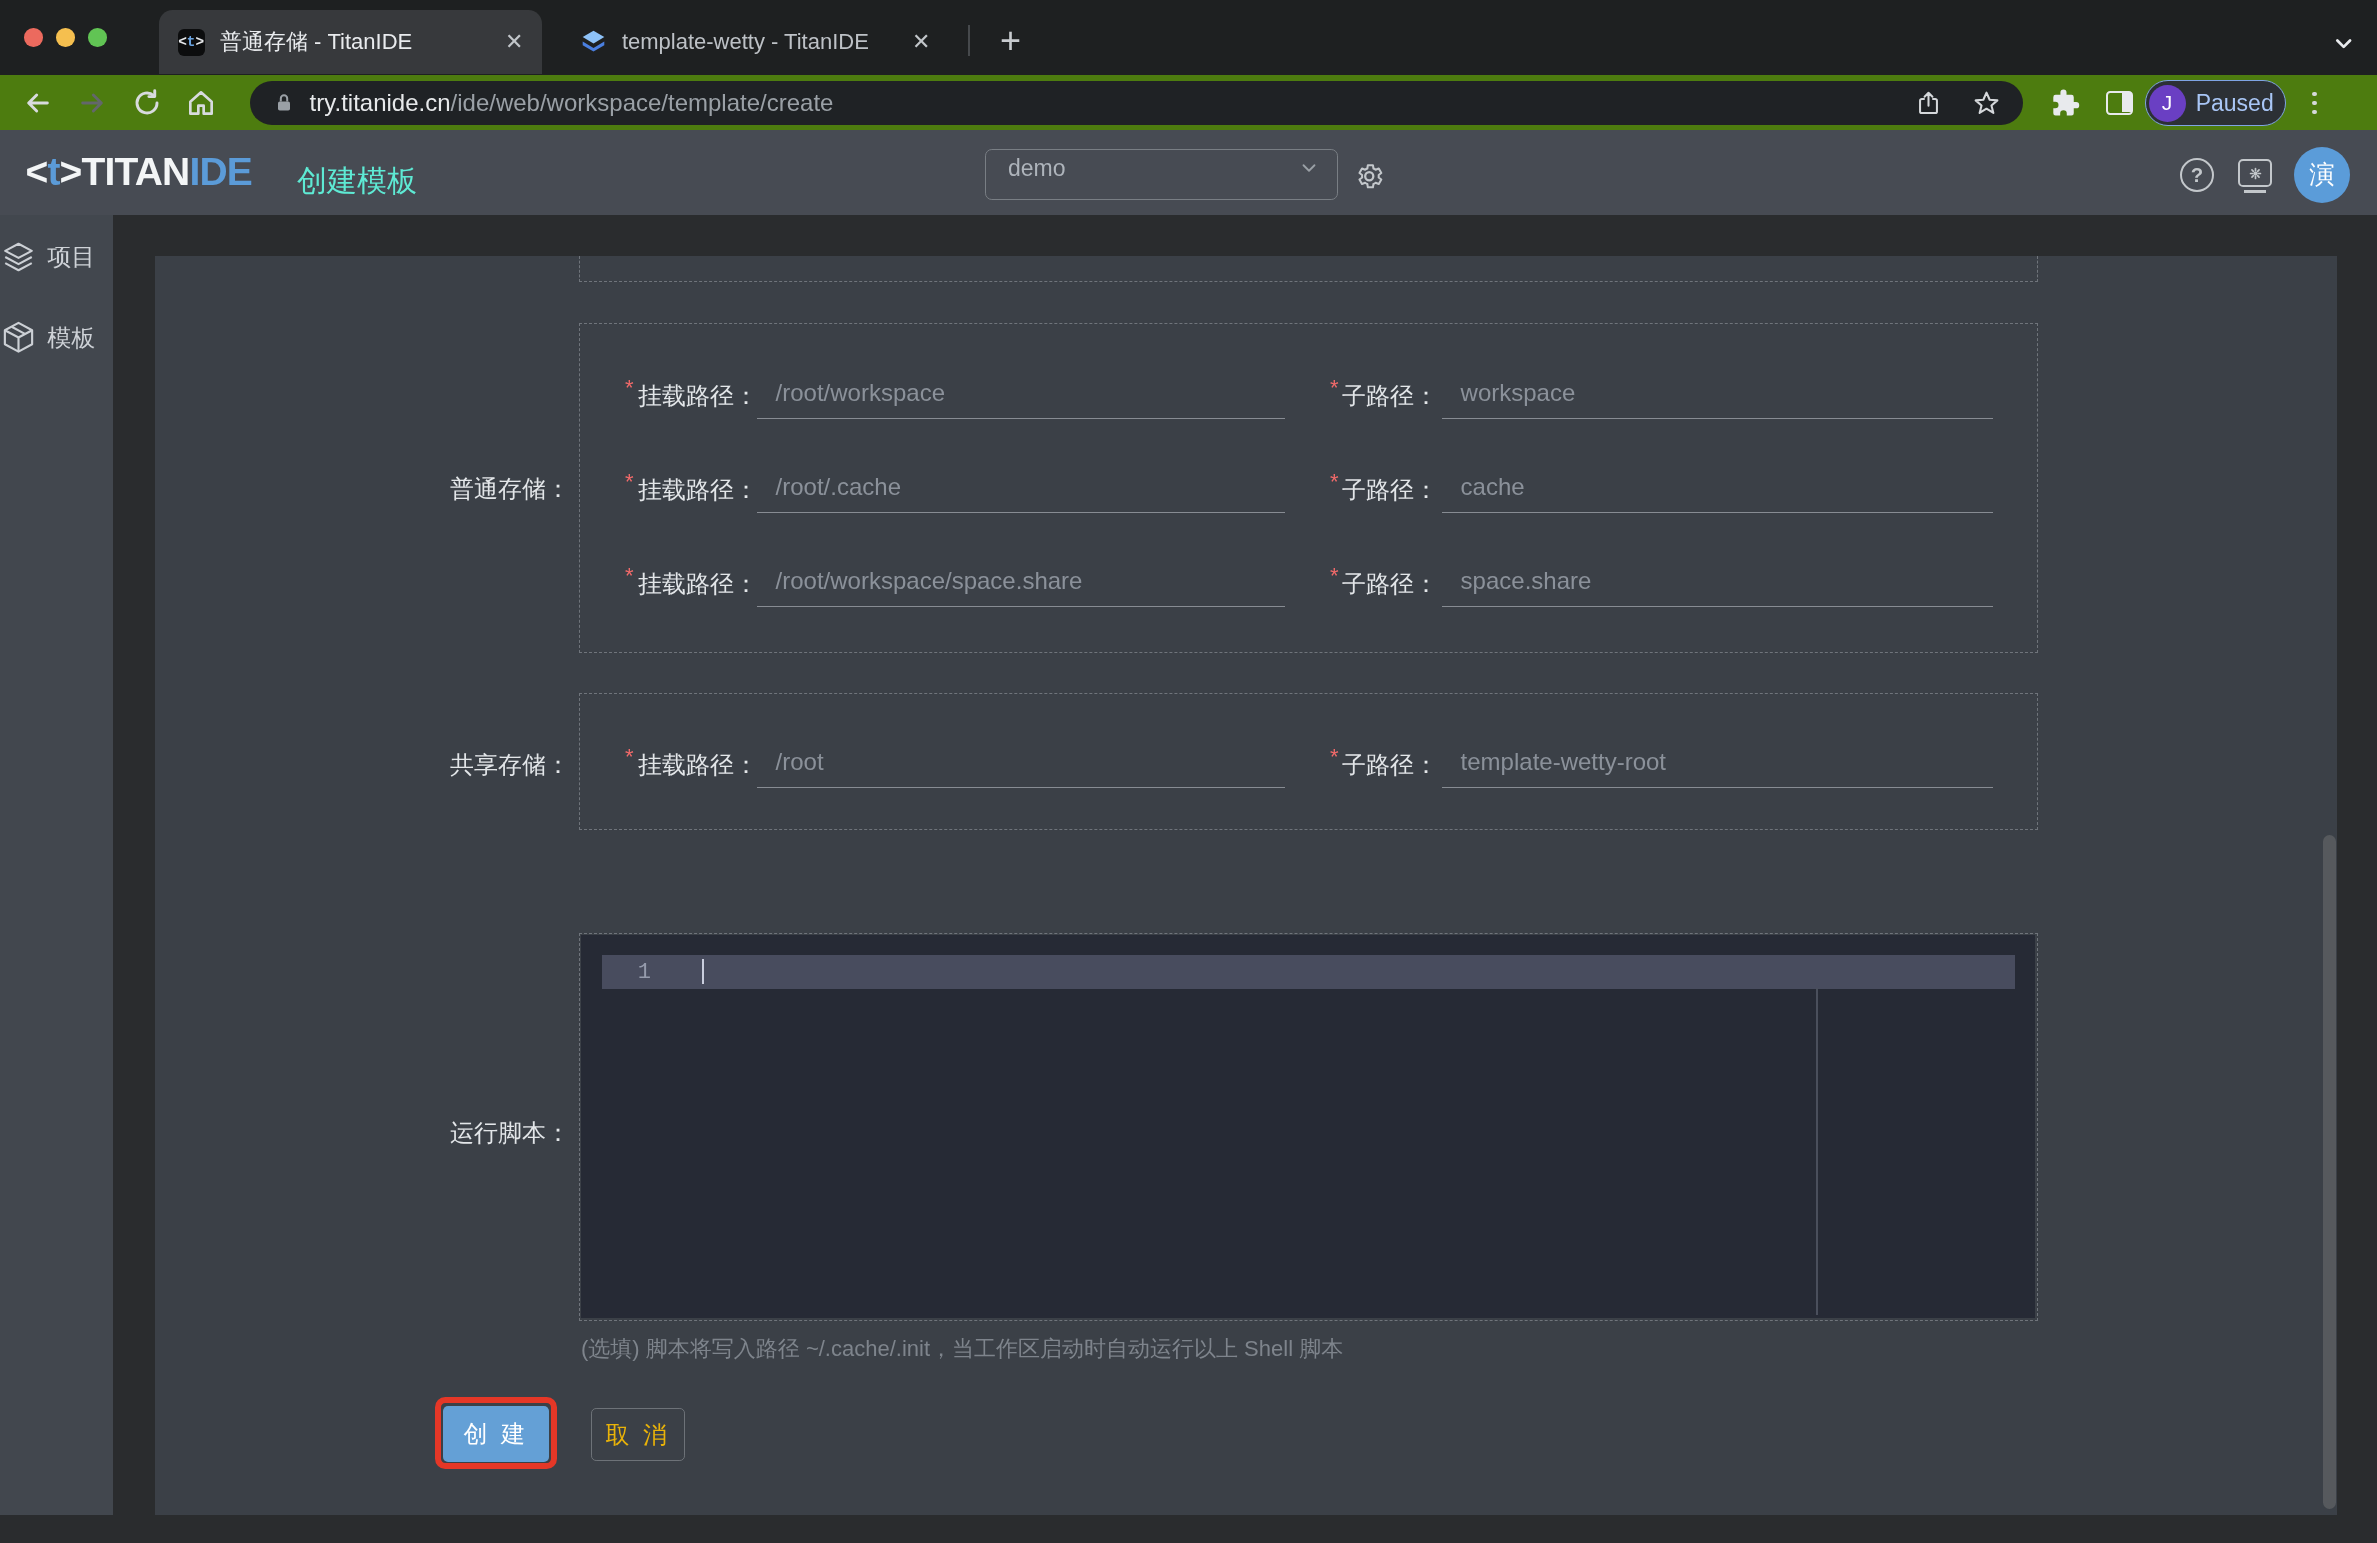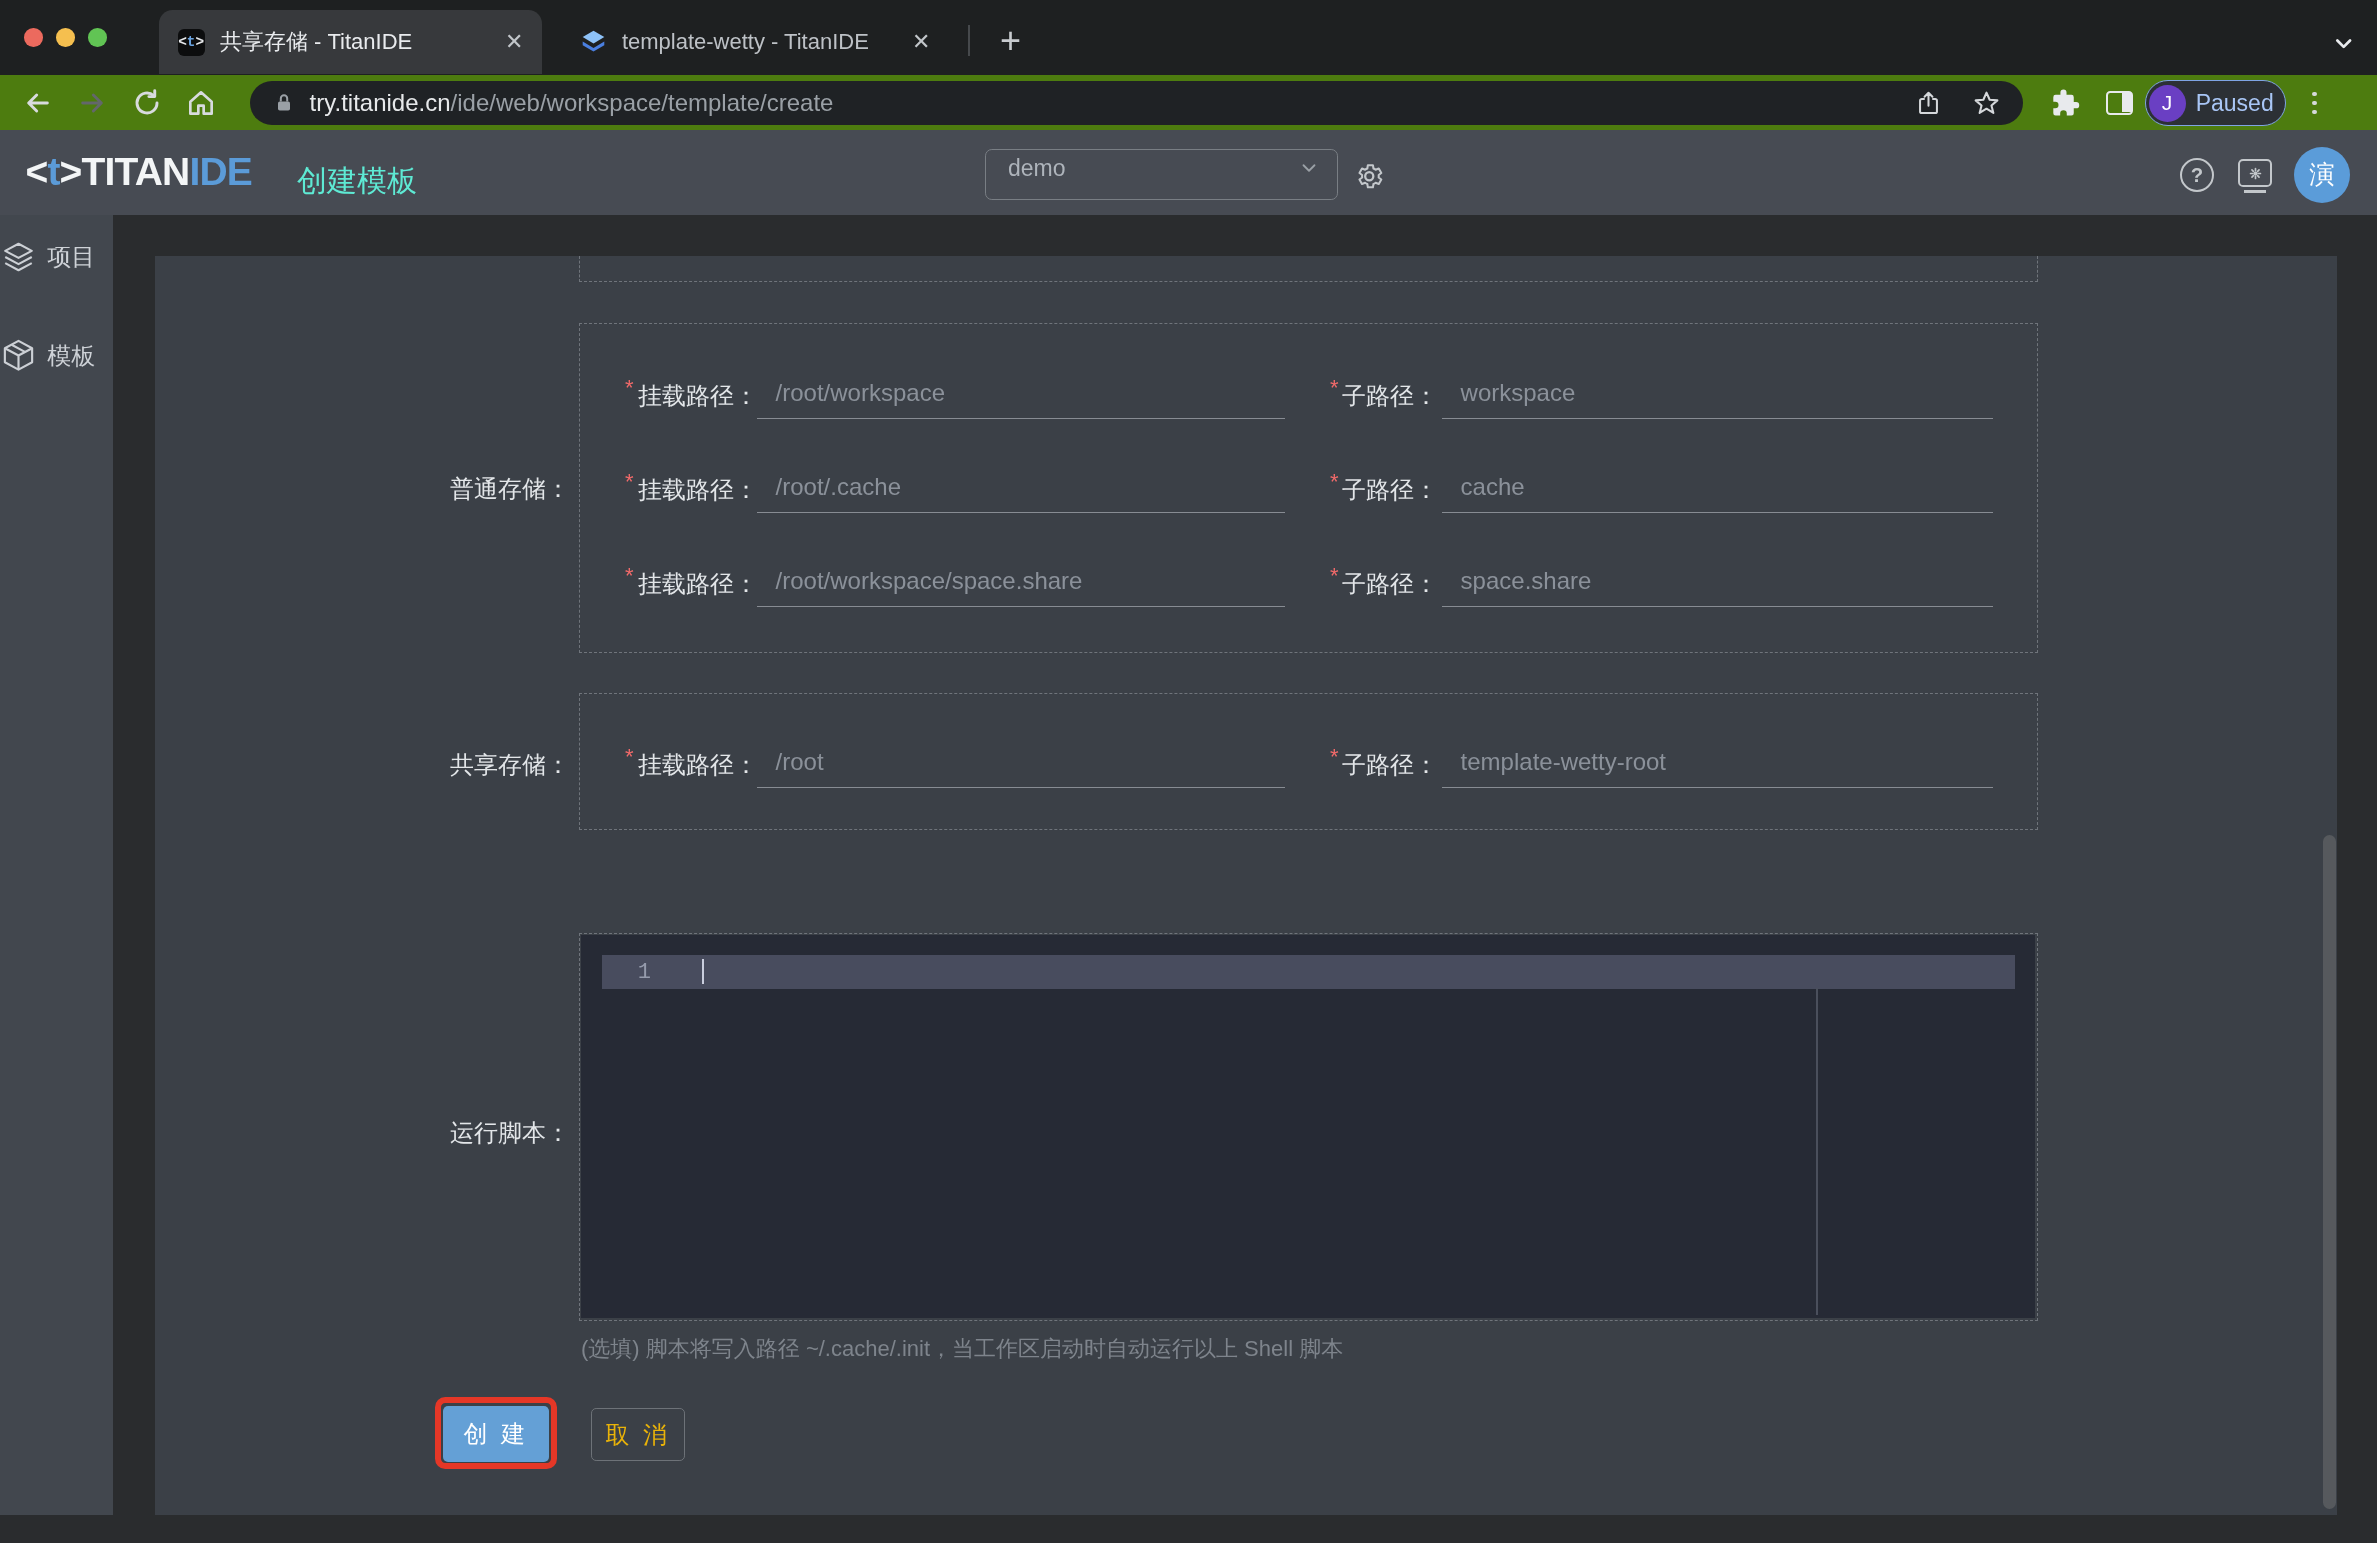--- a/index.html
+++ b/index.html
@@ -88,21 +88,21 @@
       <span style="background:#f5bf4f"></span>
       <span style="background:#61c454"></span>
     </div>
 
     <div class="tab active" style="left:159px; width:383px;">
       <div class="favicon1">
           <span class="b">&lt;</span>
           <span class="t">t</span>
           <span class="b">&gt;</span>
         </div>
-      <span class="tab-title">共享存储 - TitanIDE</span>
+      <span class="tab-title">普通存储 - TitanIDE</span>
       <span class="tab-close">✕</span>
     </div>
 
     <div class="tab inactive" style="left:561px; width:388px;">
       <svg width="27" height="27" viewBox="0 0 30 30">
         <path d="M15 2 L27 9 L15 16 L3 9 Z" fill="#8ec2f8"></path>
         <path d="M3 14 L15 21 L27 14 L27 18 L15 25 L3 18 Z" fill="#4a7fe0"></path>
       </svg>
       <span class="tab-title">template-wetty - TitanIDE</span>
       <span class="tab-close">✕</span>
@@ -217,21 +217,21 @@
 
   <div class="sidebar">
     <div class="side-item" style="top:24px;">
       <svg width="37" height="36" viewBox="0 0 38 38">
         <path d="M19 5 L33 12.5 L19 20 L5 12.5 Z" fill="none" stroke="#ccd0d5" stroke-width="2.2" stroke-linejoin="round"></path>
         <path d="M5 19 l14 7.5 14-7.5" fill="none" stroke="#ccd0d5" stroke-width="2.2" stroke-linejoin="round"></path>
         <path d="M5 25.5 l14 7.5 14-7.5" fill="none" stroke="#ccd0d5" stroke-width="2.2" stroke-linejoin="round"></path>
       </svg>
       <span>项目</span>
     </div>
-    <div class="side-item" style="top:122px;">
+    <div class="side-item" style="top:104px;">
       <svg width="37" height="37" viewBox="0 0 38 38">
         <path d="M19 4 L33 11.5 V26 L19 33.5 L5 26 V11.5 Z" fill="none" stroke="#ccd0d5" stroke-width="2.2" stroke-linejoin="round"></path>
         <path d="M5 11.5 L19 19 L33 11.5 M19 19 V33.5 M12 8 L26 15.5" fill="none" stroke="#ccd0d5" stroke-width="2.2" stroke-linejoin="round"></path>
       </svg>
       <span>模板</span>
     </div>
   </div>
 
   <div class="panel"></div>
 

